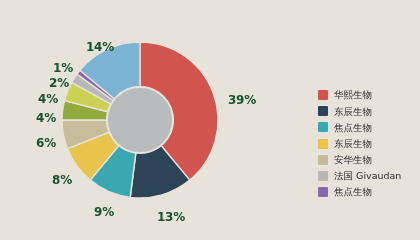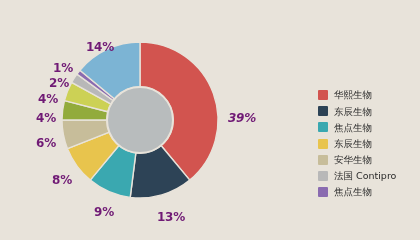--- a/index.html
+++ b/index.html
@@ -32,21 +32,21 @@
   #donut-svg {
     position: absolute;
     left: 0;
     top: 0;
   }
   .pct-label {
     position: absolute;
     font-family: "DejaVu Sans", sans-serif;
     font-size: 12px;
     font-weight: bold;
-    color: #701a75;
+    color: #14532d;
     white-space: nowrap;
     letter-spacing: -0.2px;
     transform: translate(-50%, -50%);
     line-height: 1;
   }
   
   #legend {
     position: absolute;
     left: 318px;
     top: 51px;
@@ -88,21 +88,21 @@
           <path d="M 67.48 148.71 A 78 78 0 0 1 62.00 120.00 L 107.00 120.00 A 33 33 0 0 0 109.32 132.15 Z" fill="#c7bd9a" stroke="#e8e3da" stroke-width="1.4"></path>
           <path d="M 62.00 120.00 A 78 78 0 0 1 64.45 100.60 L 108.04 111.79 A 33 33 0 0 0 107.00 120.00 Z" fill="#92ab3c" stroke="#e8e3da" stroke-width="1.4"></path>
           <path d="M 64.45 100.60 A 78 78 0 0 1 71.65 82.42 L 111.08 104.10 A 33 33 0 0 0 108.04 111.79 Z" fill="#ccd155" stroke="#e8e3da" stroke-width="1.4"></path>
           <path d="M 71.65 82.42 A 78 78 0 0 1 76.90 74.15 L 113.30 100.60 A 33 33 0 0 0 111.08 104.10 Z" fill="#b8b8b8" stroke="#e8e3da" stroke-width="1.4"></path>
           <path d="M 76.90 74.15 A 78 78 0 0 1 79.90 70.28 L 114.57 98.97 A 33 33 0 0 0 113.30 100.60 Z" fill="#8a6bb0" stroke="#e8e3da" stroke-width="1.4"></path>
           <path d="M 79.90 70.28 A 78 78 0 0 1 140.00 42.00 L 140.00 87.00 A 33 33 0 0 0 114.57 98.97 Z" fill="#7cb4d4" stroke="#e8e3da" stroke-width="1.4"></path>
         </g>
       <circle id="hub" cx="140" cy="120" r="33" fill="#b8bcbd" stroke="#e8e3da" stroke-width="2"></circle>
     </svg>
     <div id="pct-labels">
-        <div class="pct-label" style="left: 242px; top: 118px; font-style: italic;">39%</div>
+        <div class="pct-label" style="left: 242px; top: 100px;">39%</div>
         <div class="pct-label" style="left: 171px; top: 217px;">13%</div>
         <div class="pct-label" style="left: 104px; top: 212px;">9%</div>
         <div class="pct-label" style="left: 62px; top: 180px;">8%</div>
         <div class="pct-label" style="left: 46px; top: 143px;">6%</div>
         <div class="pct-label" style="left: 46px; top: 118px;">4%</div>
         <div class="pct-label" style="left: 48px; top: 99px;">4%</div>
         <div class="pct-label" style="left: 59px; top: 83px;">2%</div>
         <div class="pct-label" style="left: 63px; top: 68px;">1%</div>
         <div class="pct-label" style="left: 100px; top: 47px;">14%</div>
       </div>
@@ -124,21 +124,21 @@
       <div class="legend-row">
         <span class="legend-swatch" style="background: rgb(232, 196, 77);"></span>
         <span class="legend-label">东辰生物</span>
       </div>
       <div class="legend-row">
         <span class="legend-swatch" style="background: rgb(199, 189, 154);"></span>
         <span class="legend-label">安华生物</span>
       </div>
       <div class="legend-row">
         <span class="legend-swatch" style="background: rgb(184, 184, 184);"></span>
-        <span class="legend-label">法国 Contipro</span>
+        <span class="legend-label">法国 Givaudan</span>
       </div>
       <div class="legend-row">
         <span class="legend-swatch" style="background: rgb(138, 107, 176);"></span>
         <span class="legend-label">焦点生物</span>
       </div>
     </div>
 
 </div>
 
 </body></html>

